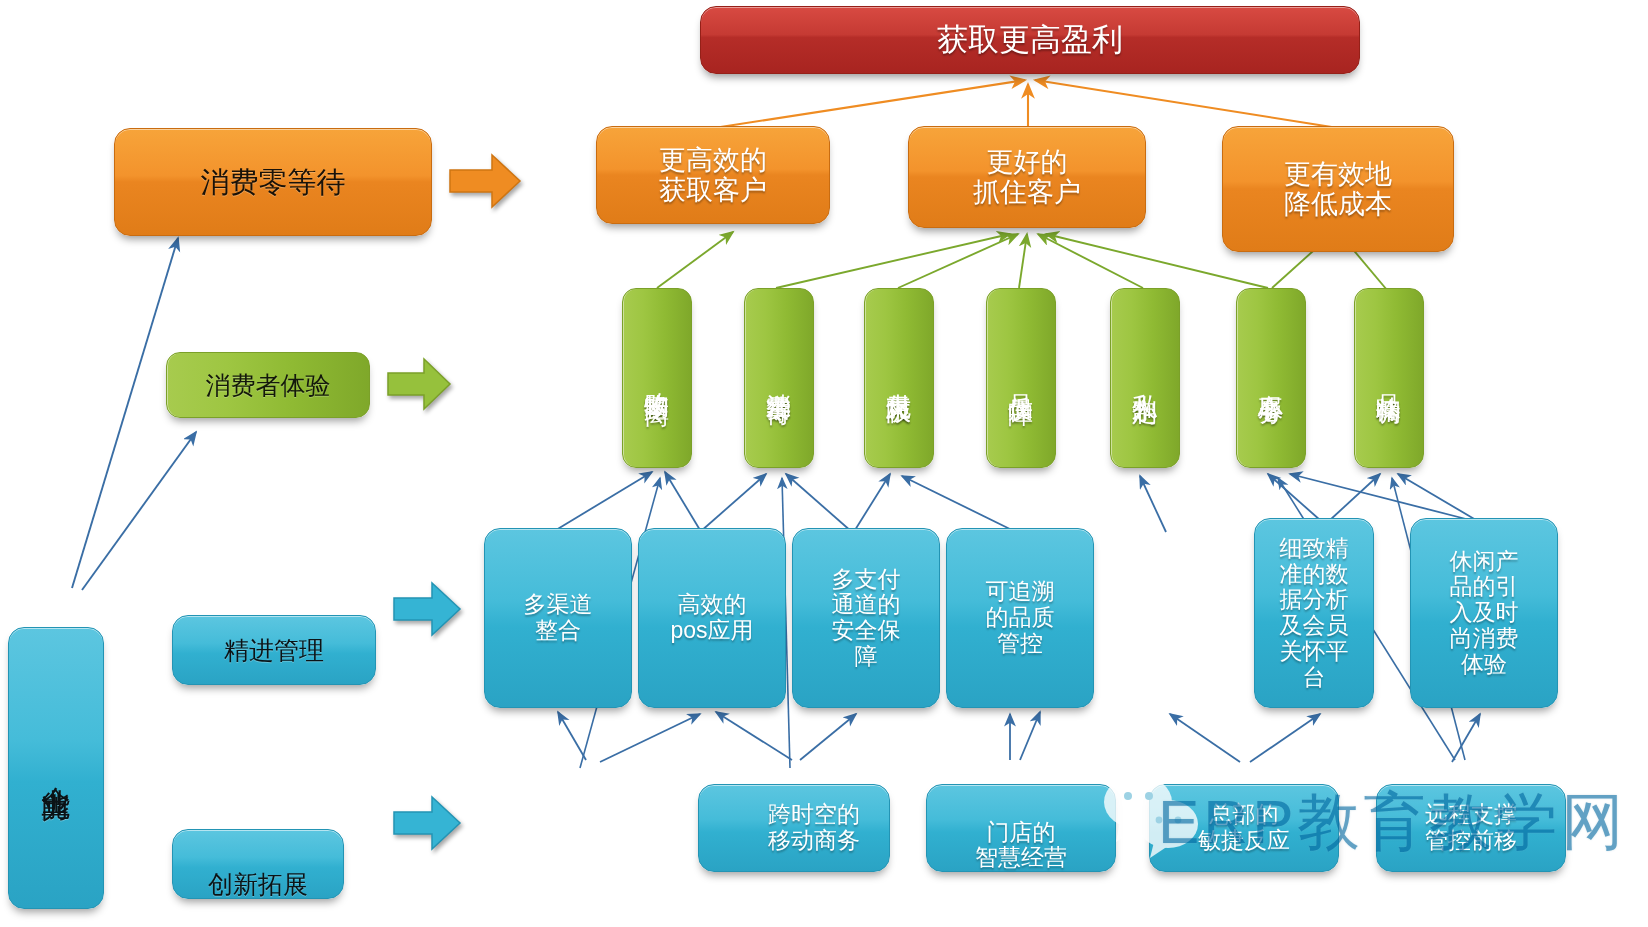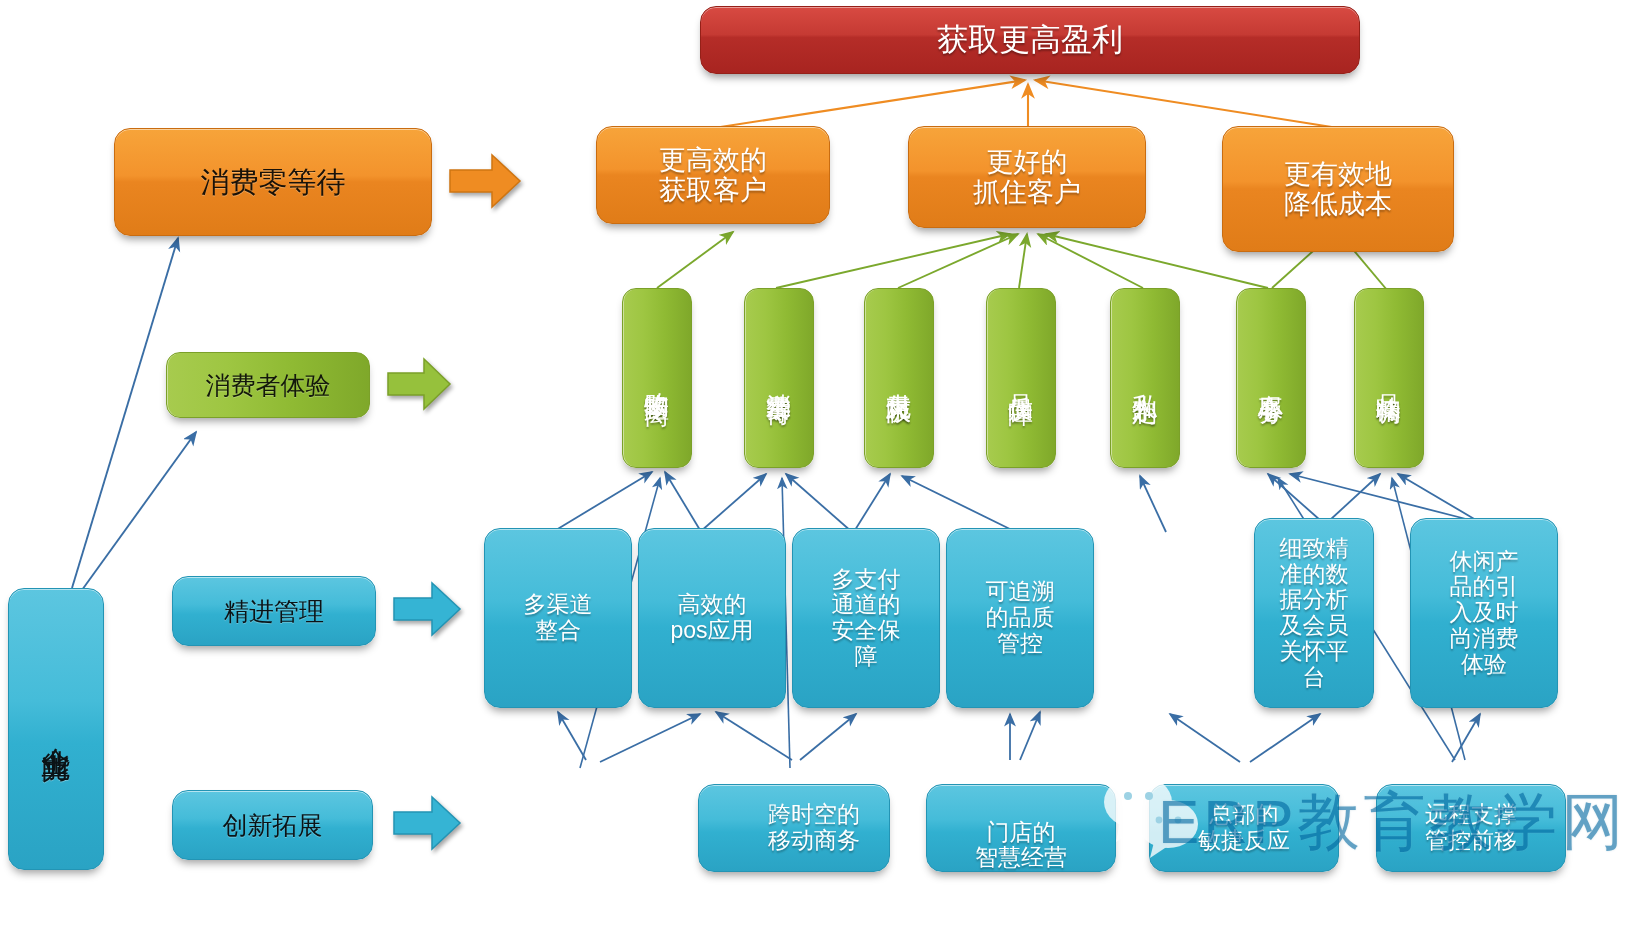--- a/index.html
+++ b/index.html
@@ -35,21 +35,21 @@
     text-shadow:0 2px 2px rgba(0,0,0,.30);
   }
   .green.dark-text{color:#13180a;text-shadow:0 1px 0 rgba(255,255,255,.22);}
   
   .blue{
     background:linear-gradient(to bottom,#5cc6e0 0%,#45bcd9 40%,#31b0d0 55%,#2aa3c4 100%);
     border:1px solid #2394b4;border-radius:16px;color:#ffffff;
     box-shadow:0 6px 9px -3px rgba(0,0,0,.38), inset 0 1px 0 rgba(255,255,255,.55);
     text-shadow:0 2px 2px rgba(0,0,0,.30);
   }
-  .blue.dark-text{color:#0b1316;text-shadow:0 1px 0 rgba(255,255,255,.25);}
+  .blue.dark-text{color:#0b1316;text-shadow:0 1px 0 rgba(255,255,255,.25);margin-top:39px;}
 
   .vert{writing-mode:vertical-rl;text-orientation:upright;letter-spacing:2px;}
 
   .arrow{position:absolute;}
   .arrow svg{display:block;filter:drop-shadow(2px 3px 2px rgba(0,0,0,.35));}
 
   .wm{position:absolute;pointer-events:none;}
   .wm-text{font-size:62px;color:#0369a1;opacity:.62;font-weight:500;
            letter-spacing:4px;white-space:nowrap;
            text-shadow:0 0 2px rgba(120,170,190,.55);}
@@ -165,21 +165,21 @@
 
   <div class="node blue dark-text" style="left:172px;top:576px;width:204px;height:70px;font-size:25px;">
     <span>精进管理</span>
   </div>
   <div class="arrow" style="left:392px;top:580px;">
     <svg width="70" height="58" viewBox="0 0 70 58">
       <path d="M2,18 L40,18 L40,3 L68,29 L40,55 L40,40 L2,40 z" fill="#35b4d4" stroke="#2394b4" stroke-width="1.5"></path>
     </svg>
   </div>
 
-  <div class="node blue dark-text" style="left:172px;top:790px;width:201px;height:70px;font-size:25px;">
+  <div class="node blue dark-text" style="left:172px;top:790px;width:172px;height:70px;font-size:25px;align-items:flex-end;">
     <span>创新拓展</span>
   </div>
   <div class="arrow" style="left:392px;top:794px;">
     <svg width="70" height="58" viewBox="0 0 70 58">
       <path d="M2,18 L40,18 L40,3 L68,29 L40,55 L40,40 L2,40 z" fill="#35b4d4" stroke="#2394b4" stroke-width="1.5"></path>
     </svg>
   </div>
 
   <div class="node blue dark-text" style="left:8px;top:588px;width:96px;height:282px;font-size:29px;">
     <span class="vert">企业能力</span>

